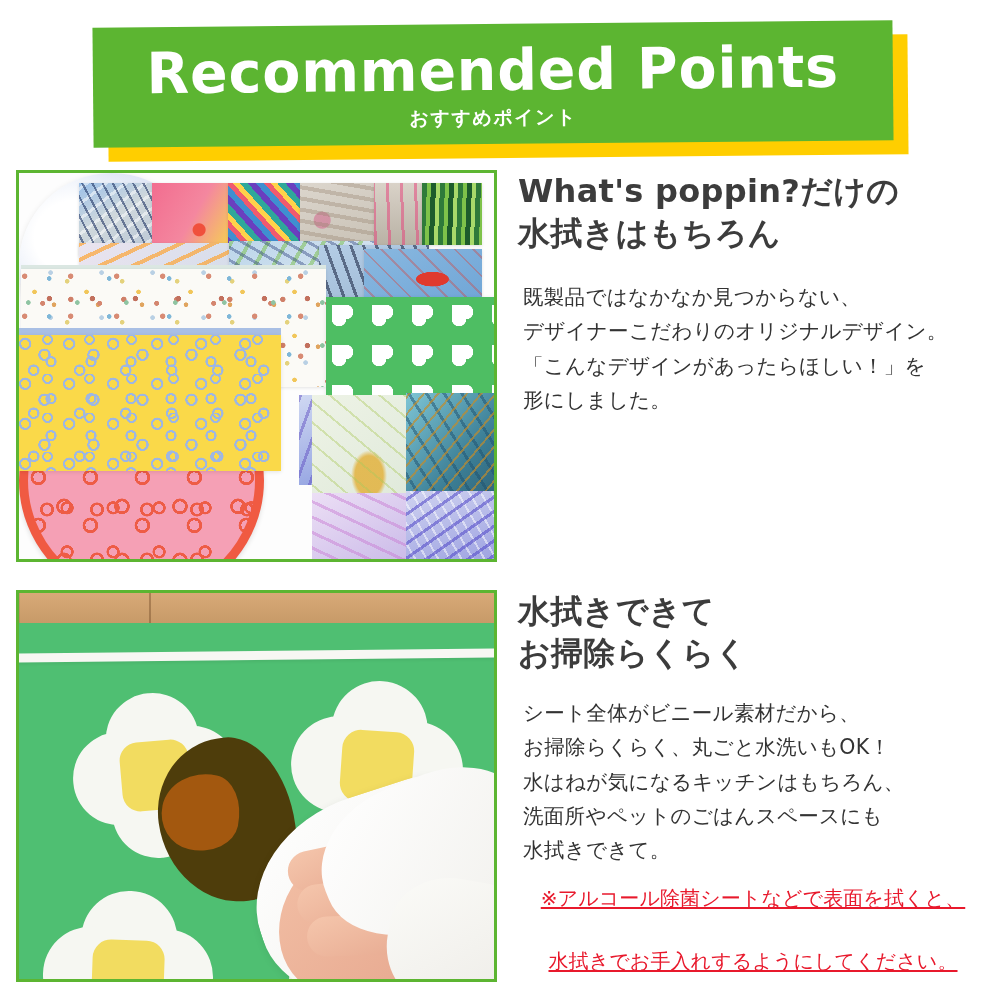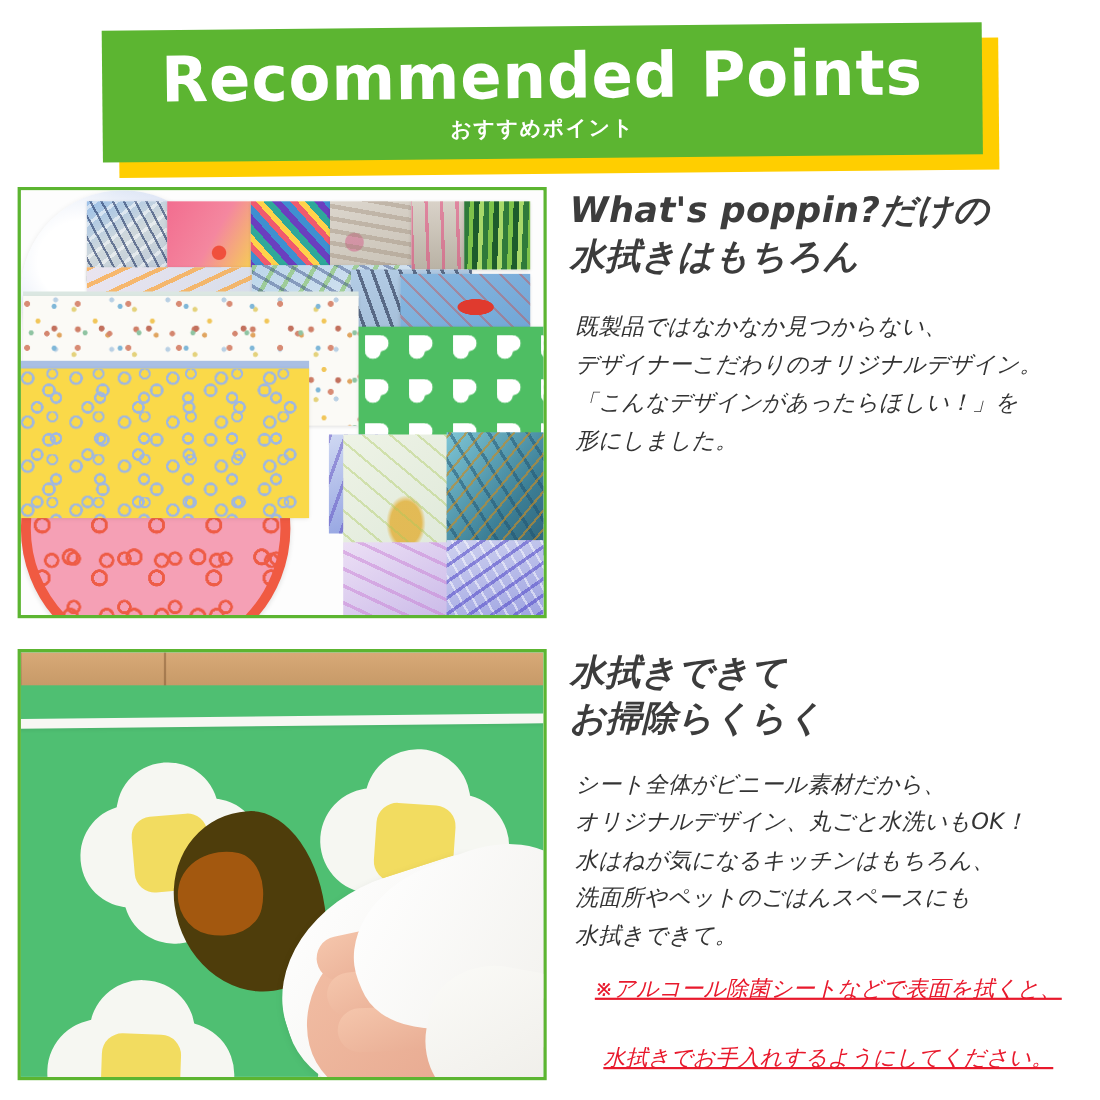--- a/index.html
+++ b/index.html
@@ -41,21 +41,21 @@
   #section-2{top:590px;height:400px;}
 
   .photo-frame{
     position:absolute;left:16px;top:0;
     width:481px;height:392px;
     border:3px solid #5CB531;
     background:#ffffff;
     overflow:hidden;
     box-sizing:border-box;
   }
-  .txtcol{position:absolute;left:518px;top:0;width:470px;font-style:italic;}
+  .txtcol{position:absolute;left:518px;top:0;width:470px;}
 
   .head{
     color:#3C3C3C;font-weight:bold;font-size:32px;line-height:1.32;
     letter-spacing:0.3px;margin:0;
     font-family:"DejaVu Sans","Liberation Sans",sans-serif;
   }
   .body-txt{
     color:#333333;font-size:20.5px;line-height:1.66;letter-spacing:0.3px;margin:5px;
     font-family:"DejaVu Sans","Liberation Sans",sans-serif;
   }
@@ -371,21 +371,21 @@
       </div>
     </div>
 
     <div class="txtcol">
       <h2 class="head">
         <span>水拭きできて</span><br>
         <span>お掃除らくらく</span>
       </h2>
       <p class="body-txt" style="margin-top:22px;">
         <span>シート全体がビニール素材だから、</span><br>
-        <span>オリジナルデザイン、丸ごと水洗いもOK！</span><br>
+        <span>お掃除らくらく、丸ごと水洗いもOK！</span><br>
         <span>水はねが気になるキッチンはもちろん、</span><br>
         <span>洗面所やペットのごはんスペースにも</span><br>
         <span>水拭きできて。</span>
       </p>
       <p class="note" style="margin-top:16px;">
         <span>※アルコール除菌シートなどで表面を拭くと、</span><br>
         <br>
         <span>水拭きでお手入れするようにしてください。</span>
       </p>
     </div>

